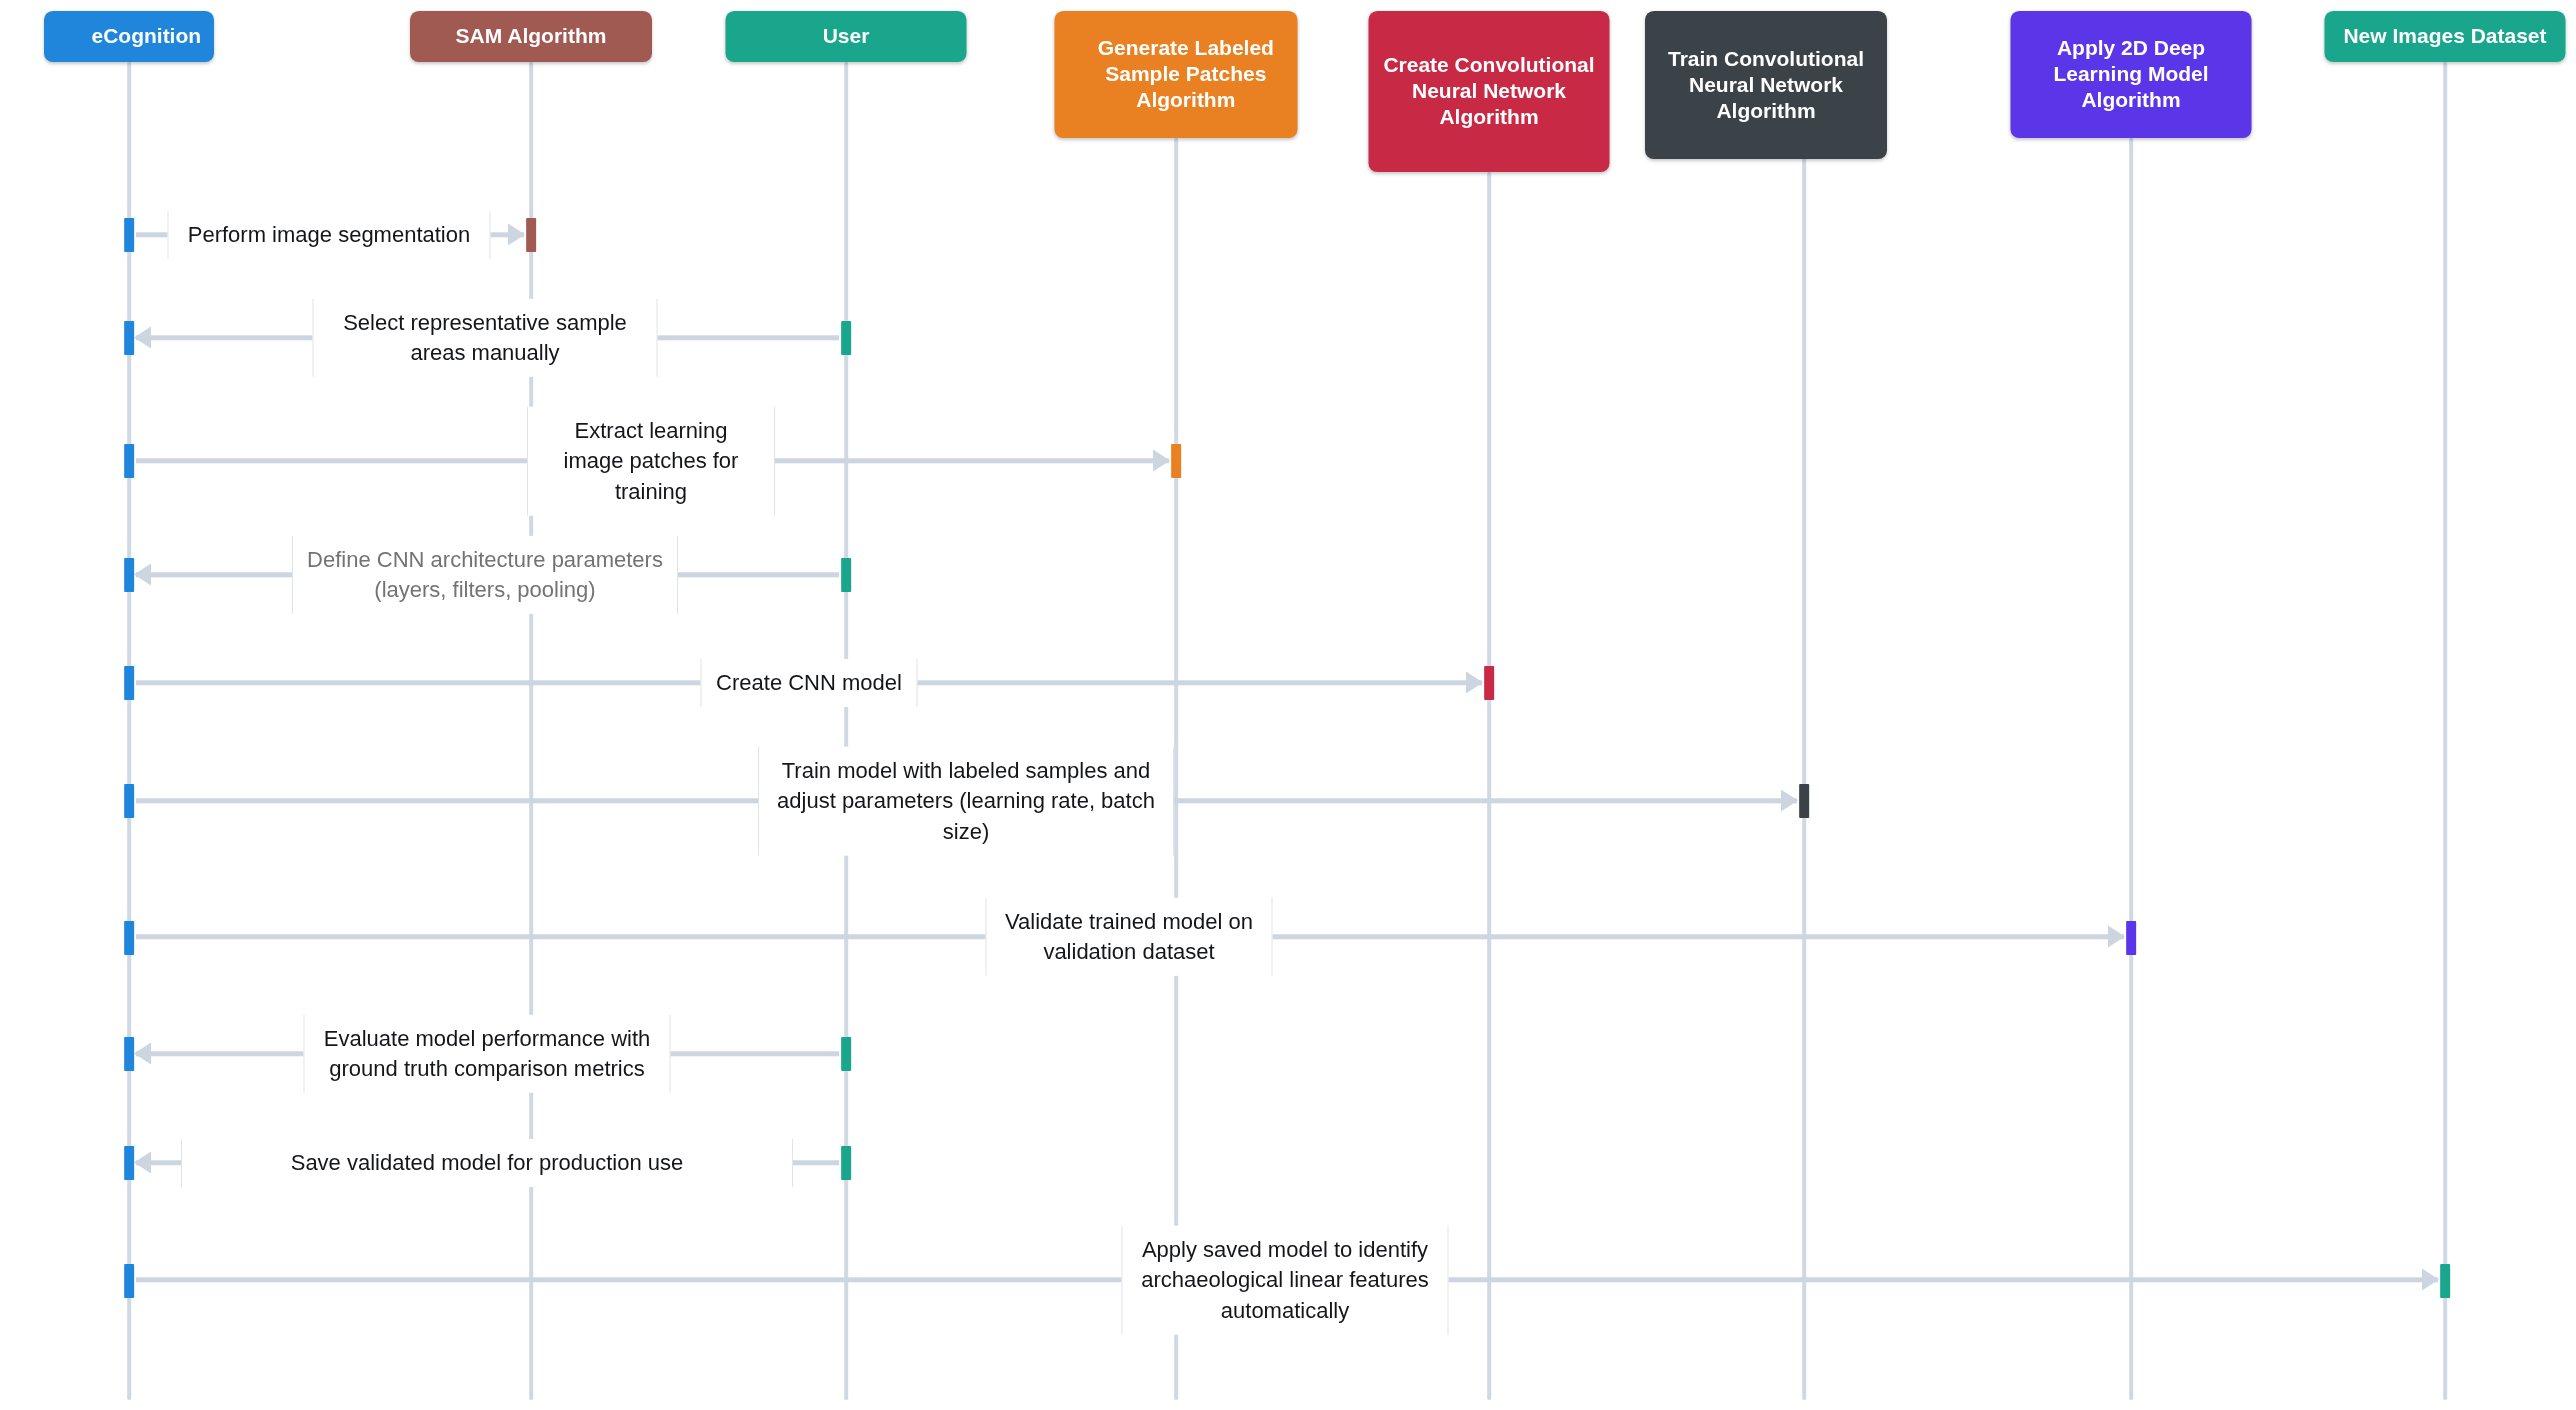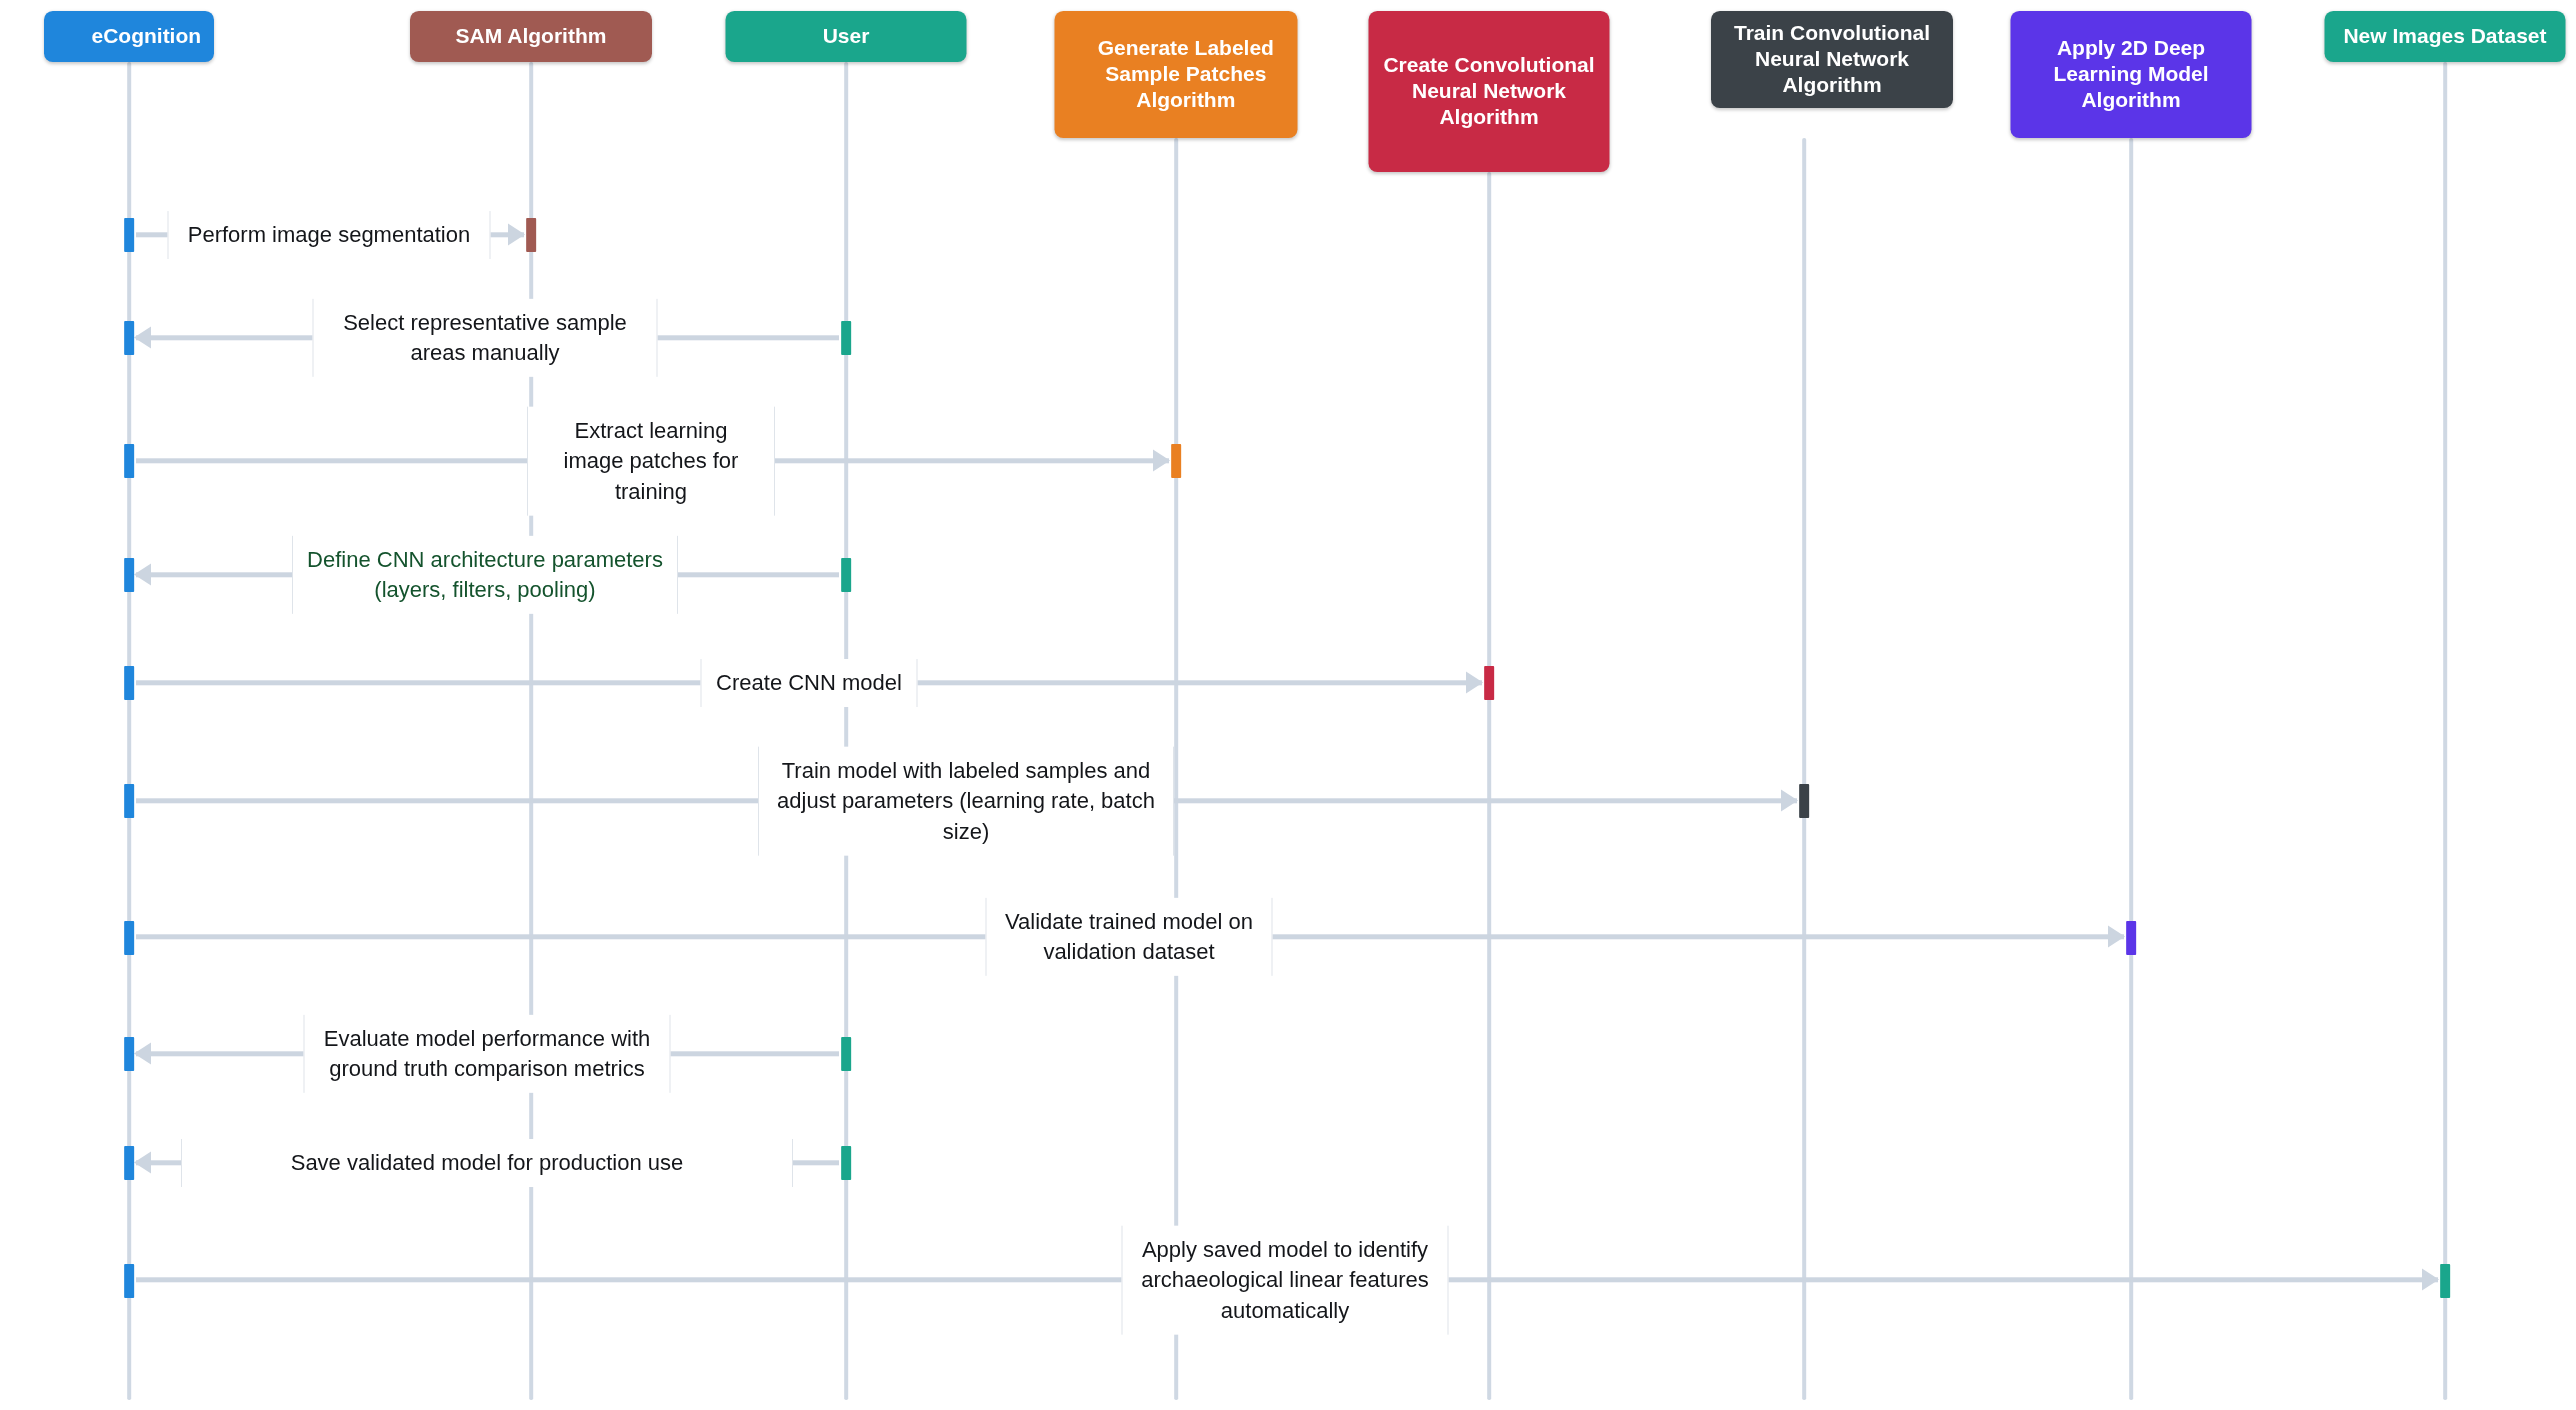--- a/index.html
+++ b/index.html
@@ -117,21 +117,21 @@
       <div class="msg-label" style="left: 485px; top: 338px; width: 345px; color: rgb(20, 22, 26);">Select representative sample areas manually</div>
       <div class="msg-line" style="left: 136px; top: 461px; width: 1033px; background: rgb(204, 213, 224);"></div>
       <div class="arrow-head right" style="top: 461px; left: 1153px;"></div>
       <div class="activation" style="left: 129px; top: 444px; height: 34px; background: rgb(31, 134, 220);"></div>
       <div class="activation" style="left: 1176px; top: 444px; height: 34px; background: rgb(233, 128, 34);"></div>
       <div class="msg-label" style="left: 651px; top: 461px; width: 248px; color: rgb(20, 22, 26);">Extract learning image patches for training</div>
       <div class="msg-line" style="left: 136px; top: 575px; width: 703px; background: rgb(204, 213, 224);"></div>
       <div class="arrow-head left" style="top: 575px; left: 134px;"></div>
       <div class="activation" style="left: 846px; top: 558px; height: 34px; background: rgb(26, 166, 140);"></div>
       <div class="activation" style="left: 129px; top: 558px; height: 34px; background: rgb(31, 134, 220);"></div>
-      <div class="msg-label" style="left: 485px; top: 575px; width: 386px; color: #14532d;">Define CNN architecture parameters (layers, filters, pooling)</div>
+      <div class="msg-label" style="left: 485px; top: 575px; width: 386px; color: #737373;">Define CNN architecture parameters (layers, filters, pooling)</div>
       <div class="msg-line" style="left: 136px; top: 683px; width: 1346px; background: rgb(204, 213, 224);"></div>
       <div class="arrow-head right" style="top: 683px; left: 1466px;"></div>
       <div class="activation" style="left: 129px; top: 666px; height: 34px; background: rgb(31, 134, 220);"></div>
       <div class="activation" style="left: 1489px; top: 666px; height: 34px; background: rgb(200, 42, 69);"></div>
       <div class="msg-label" style="left: 809px; top: 683px; width: 217px; color: rgb(20, 22, 26);">Create CNN model</div>
       <div class="msg-line" style="left: 136px; top: 801px; width: 1661px; background: rgb(204, 213, 224);"></div>
       <div class="arrow-head right" style="top: 801px; left: 1781px;"></div>
       <div class="activation" style="left: 129px; top: 784px; height: 34px; background: rgb(31, 134, 220);"></div>
       <div class="activation" style="left: 1804px; top: 784px; height: 34px; background: rgb(59, 66, 72);"></div>
       <div class="msg-label" style="left: 966px; top: 801px; width: 416px; color: rgb(20, 22, 26);">Train model with labeled samples and adjust parameters (learning rate, batch size)</div>
@@ -165,21 +165,21 @@
       </div>
       <div class="participant" style="left: 846px; top: 10.6px; width: 241px; height: 51px; background: rgb(26, 166, 140);">
         <span>User</span>
       </div>
       <div class="participant" style="left: 1176px; top: 10.6px; width: 243px; height: 127px; background: rgb(233, 128, 34); padding-left: 32px;">
         <span>Generate Labeled Sample Patches Algorithm</span>
       </div>
       <div class="participant" style="left: 1489px; top: 10.6px; width: 241px; height: 161px; background: rgb(200, 42, 69);">
         <span>Create Convolutional Neural Network Algorithm</span>
       </div>
-      <div class="participant" style="left: 1832px; top: 10.6px; width: 242px; height: 97px; background: rgb(59, 66, 72);">
+      <div class="participant" style="left: 1766px; top: 10.6px; width: 242px; height: 148px; background: rgb(59, 66, 72);">
         <span>Train Convolutional Neural Network Algorithm</span>
       </div>
       <div class="participant" style="left: 2131px; top: 10.6px; width: 241px; height: 127px; background: rgb(91, 53, 232);">
         <span>Apply 2D Deep Learning Model Algorithm</span>
       </div>
       <div class="participant" style="left: 2445px; top: 10.6px; width: 241px; height: 51px; background: rgb(26, 166, 140);">
         <span>New Images Dataset</span>
       </div>
     </div>
 </div>

